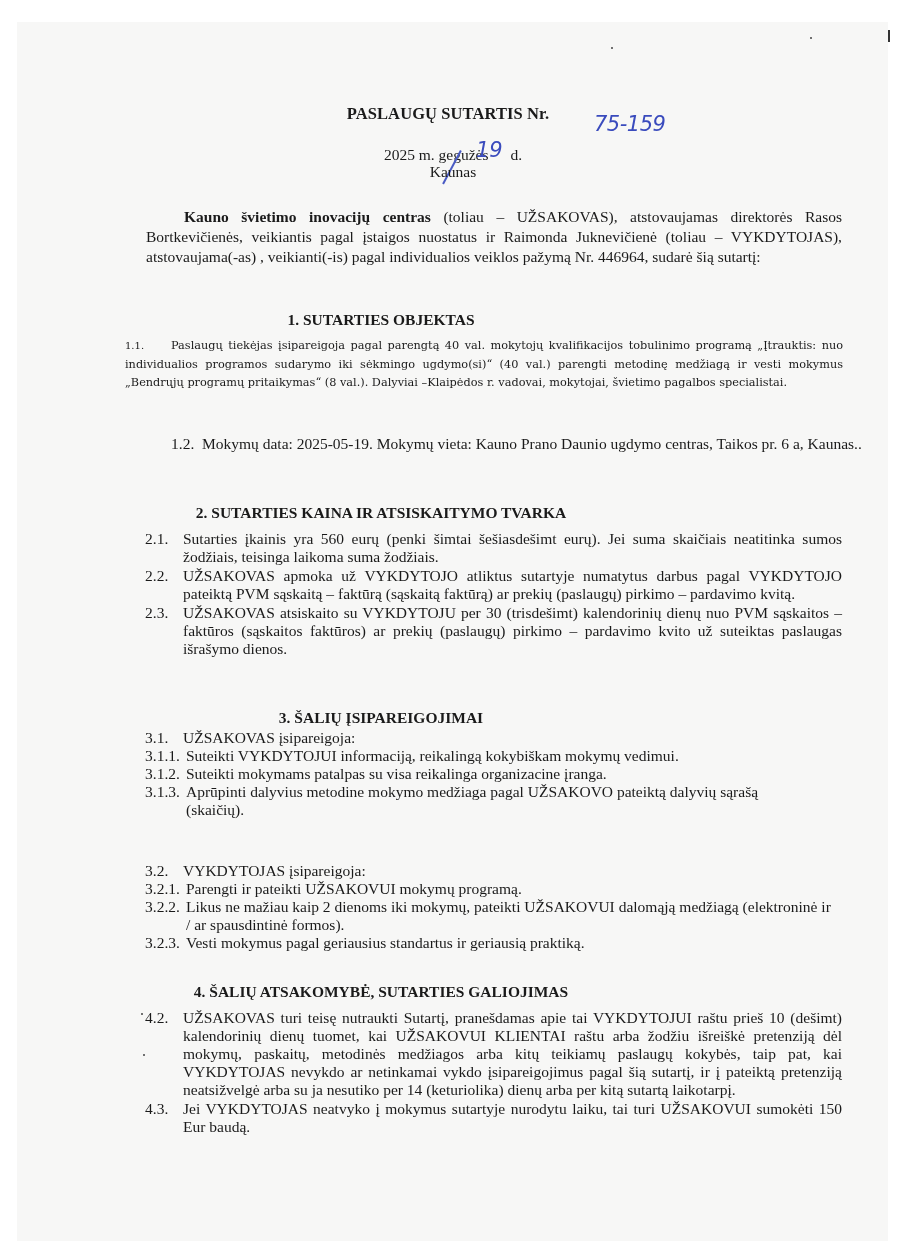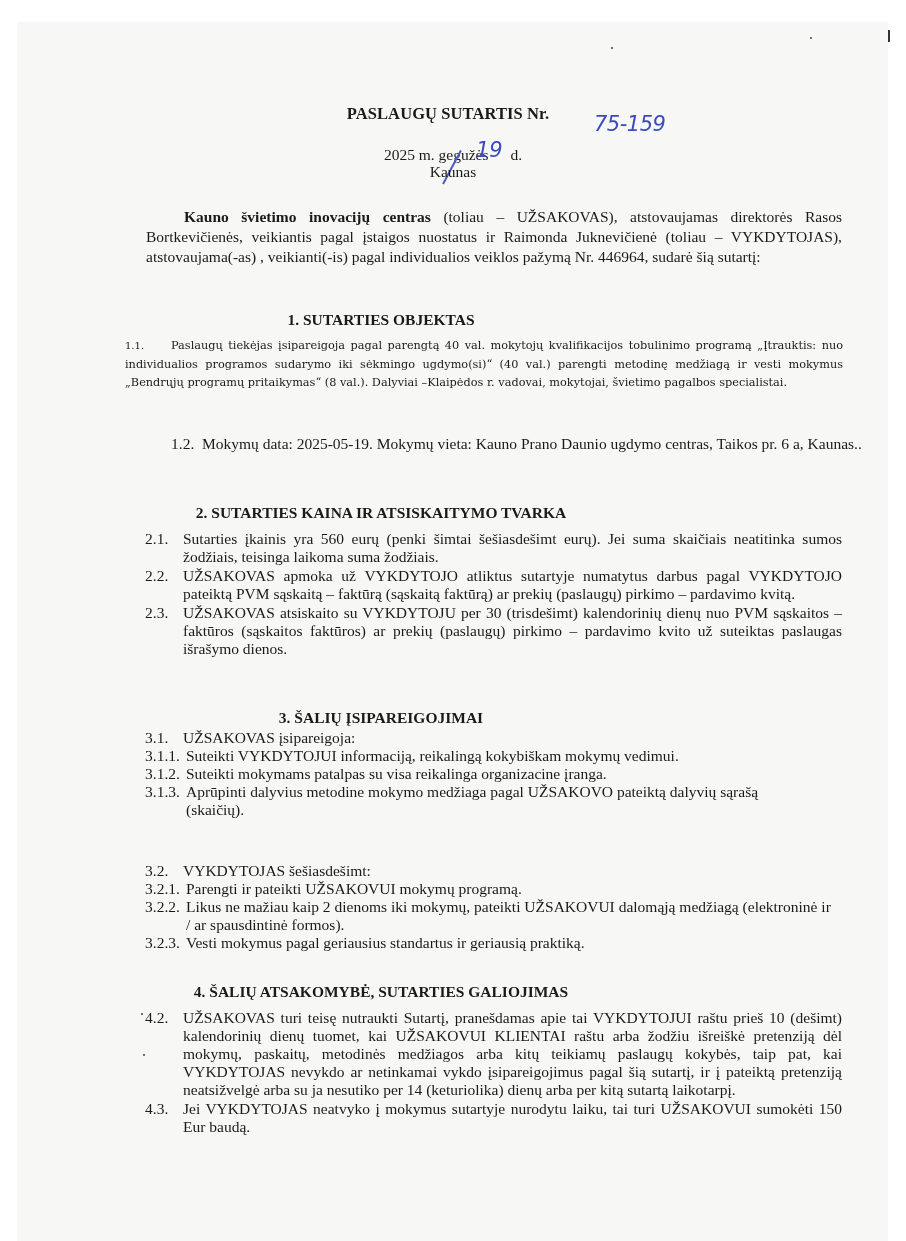--- a/index.html
+++ b/index.html
@@ -121,21 +121,21 @@
     <span>Suteikti mokymams patalpas su visa reikalinga organizacine įranga.</span>
   </div>
   <div class="sub" style="padding-right:30px;">
     <span class="n">3.1.3.</span>
     <span>Aprūpinti dalyvius metodine mokymo medžiaga pagal UŽSAKOVO pateiktą dalyvių sąrašą (skaičių).</span>
   </div>
 </div>
 <div class="abs list" style="left:145px;width:690px;top:862px;">
   <div class="sub" style="padding-left:38px;">
     <span class="n">3.2.</span>
-    <span>VYKDYTOJAS šešiasdešimt:</span>
+    <span>VYKDYTOJAS įsipareigoja:</span>
   </div>
   <div class="sub">
     <span class="n">3.2.1.</span>
     <span>Parengti ir pateikti UŽSAKOVUI mokymų programą.</span>
   </div>
   <div class="sub">
     <span class="n">3.2.2.</span>
     <span>Likus ne mažiau kaip 2 dienoms iki mokymų, pateikti UŽSAKOVUI dalomąją medžiagą (elektroninė ir / ar spausdintinė formos).</span>
   </div>
   <div class="sub">

